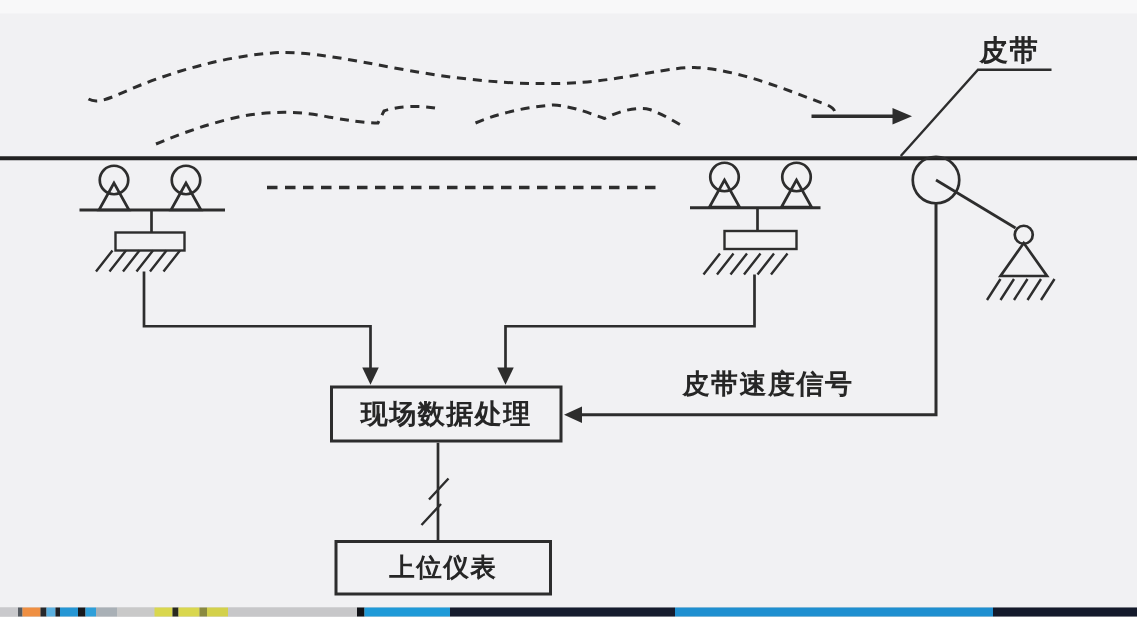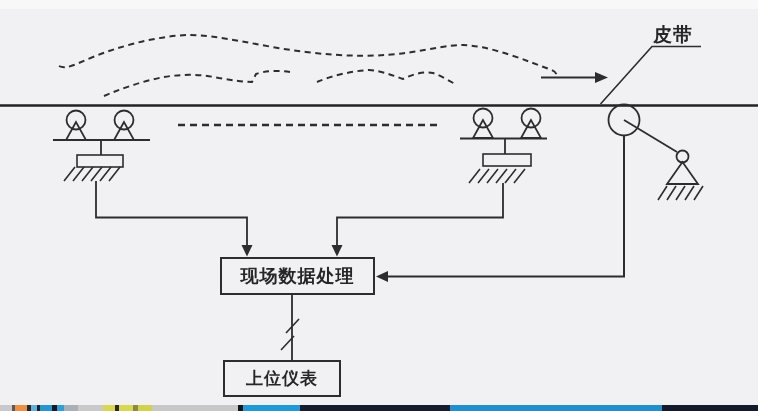--- a/index.html
+++ b/index.html
@@ -20,21 +20,21 @@
   .lbl-unit1{left:131px;top:162px;font-size:16px;}
   .lbl-unitn{left:365px;top:162px;font-size:16px;}
   .lbl-speed{left:455px;top:247px;font-size:18px;}
   .dbox{
     position:absolute;border:2px solid #2d2d2d;background:#f1f1f3;
     display:flex;align-items:center;justify-content:center;
     color:#262626;font-weight:600;letter-spacing:1px;
     box-sizing:border-box;
   }
   .box-field{left:220px;top:257px;width:155px;height:38px;font-size:18px;text-align:right;}
-  .box-host{left:223px;top:360px;width:118px;height:37px;font-size:17px;}
+  .box-host{left:223px;top:360px;width:145px;height:37px;font-size:17px;}
   .taskbar{
     position:absolute;left:0;top:405px;width:758px;height:6px;
     background:#c7c7c9;
   }
   .tb-seg{position:absolute;top:0;height:6px;}
 </style>
 </head>
 <body>
 
 <div class="stage">
@@ -123,20 +123,21 @@
 
     <g>
       <line x1="292" y1="295" x2="292" y2="360"></line>
       <g stroke-width="1.6">
         <path d="M286 333 L299 319 M281 350 L294 336"></path>
       </g>
     </g>
   </svg>
 
   <div class="lbl lbl-belt">皮带</div>
+  <div class="lbl lbl-speed">皮带速度信号</div>
 
   <div class="dbox box-field">
     <span>现场数据处理</span>
   </div>
   <div class="dbox box-host">
     <span>上位仪表</span>
   </div>
 
   <div class="taskbar">
       <div class="tb-seg" style="left: 0px; width: 12px; background: rgb(201, 201, 204);"></div>

